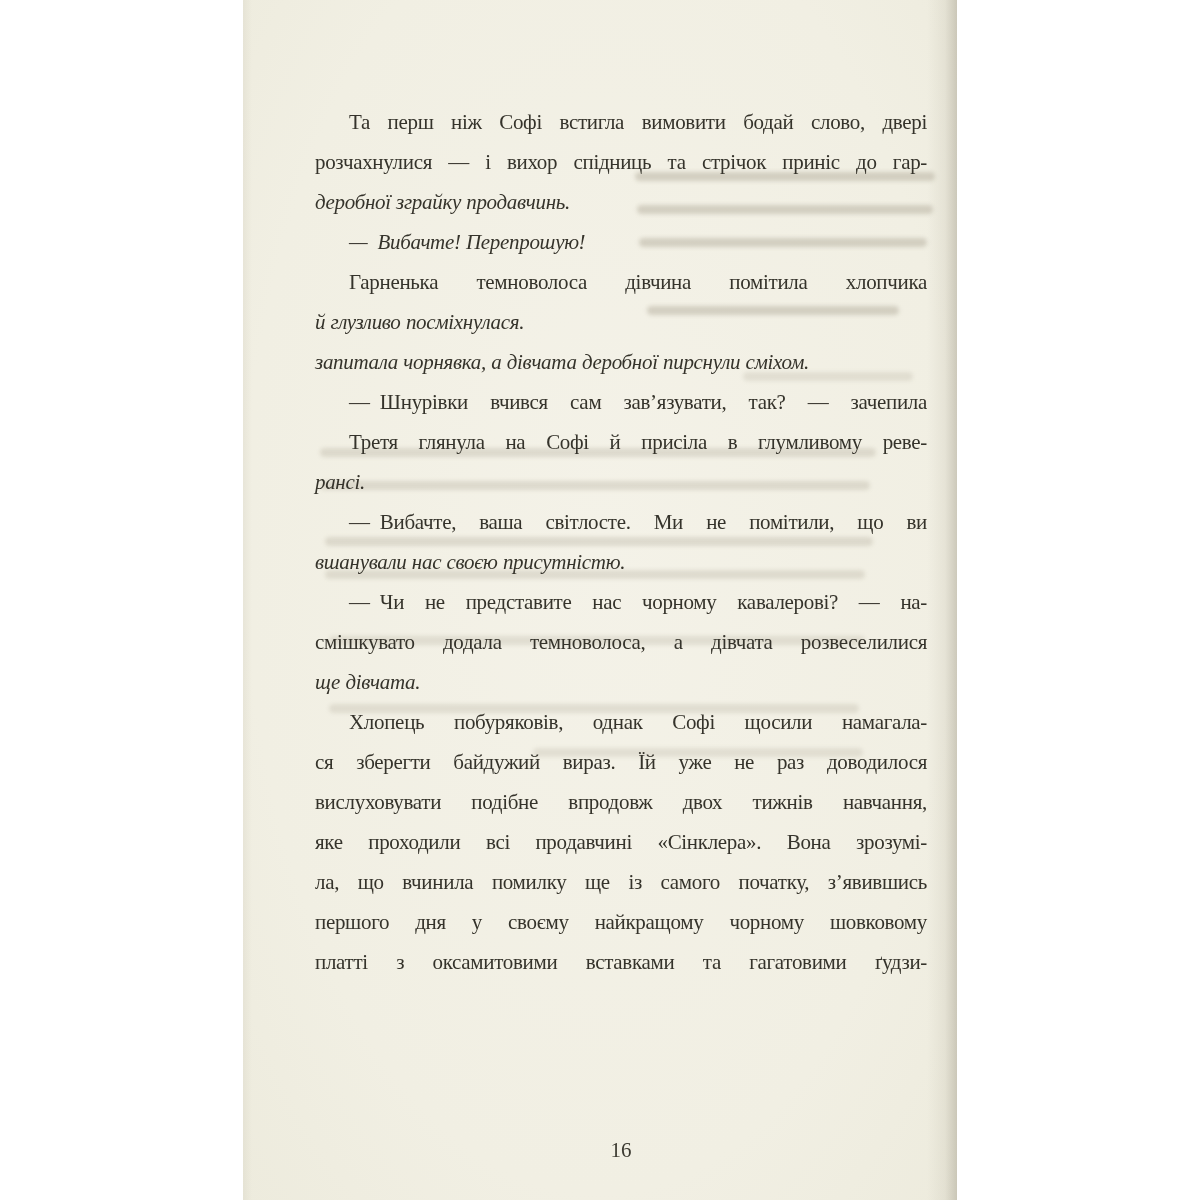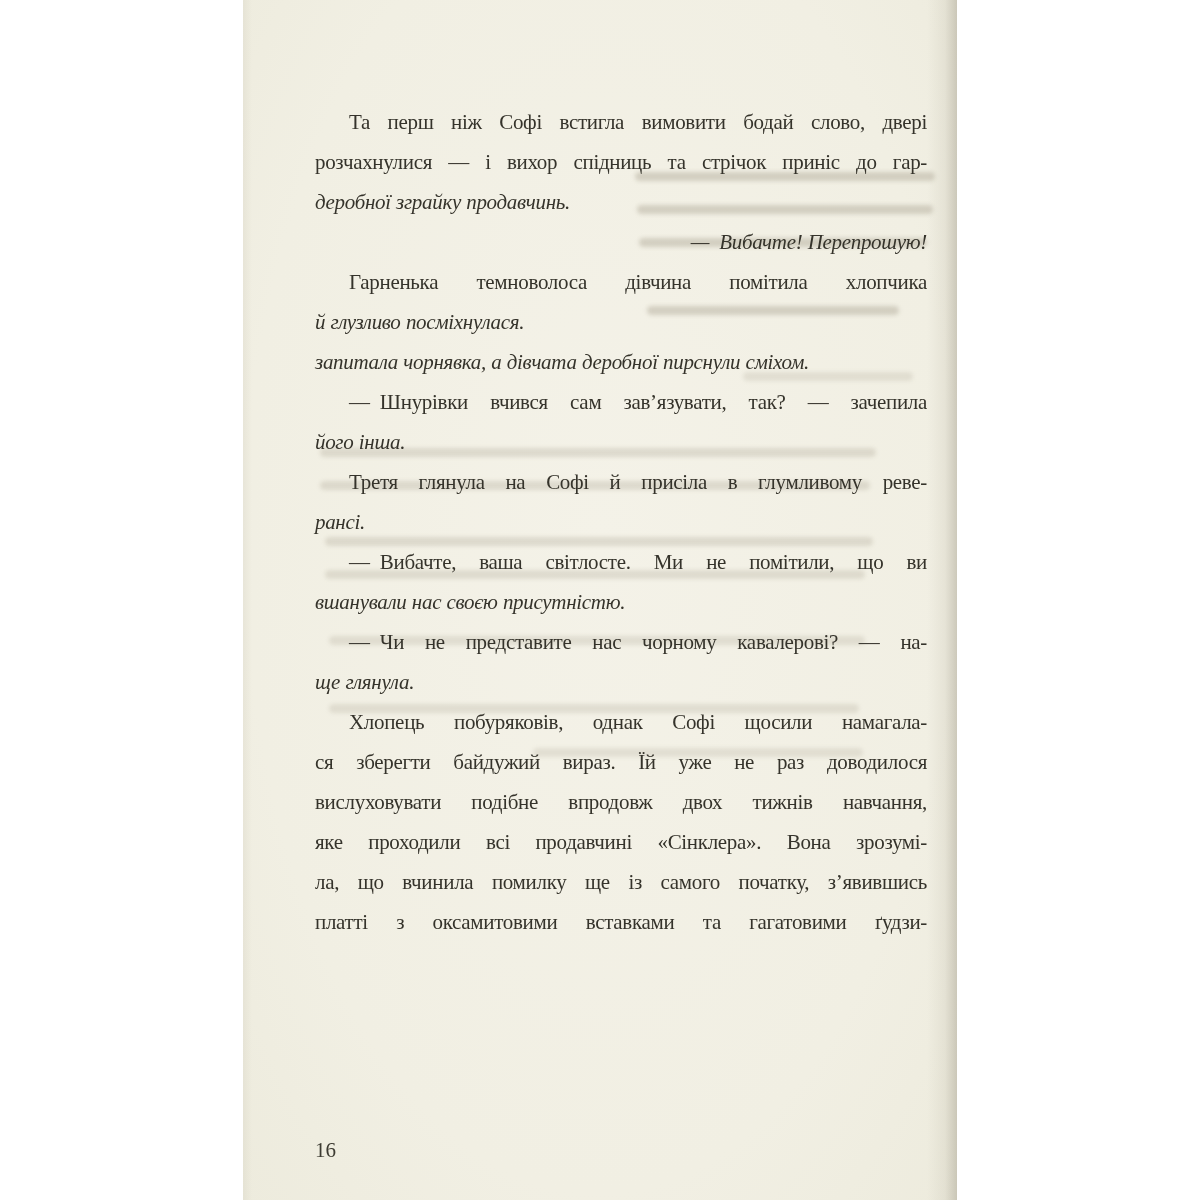--- a/index.html
+++ b/index.html
@@ -51,27 +51,27 @@
   }
   .line {
     height: 40px;
     line-height: 40px;
     font-size: 21px;
     letter-spacing: -0.015em;
     word-spacing: 0.02em;
   }
   .jfull { text-align: justify; text-align-last: justify; }
   .jlast { text-align: left; font-style: italic; }
-  .indent { text-indent: 34px; text-align: right; }
+  .indent { text-indent: 34px; }
   .page-number {
     position: absolute;
     left: 72px;
     top: 1130px;
     width: 612px;
-    text-align: left;
+    text-align: center;
     font-size: 21px;
     line-height: 40px;
     color: #3d3b32;
   }
 </style>
 </head>
 <body>
 
 <div class="scan-area">
   <div class="paper">
@@ -91,30 +91,31 @@
 
     <div class="text-block">
         <div class="line jfull indent">Та перш ніж Софі встигла вимовити бодай слово, двері</div>
         <div class="line jfull">розчахнулися — і вихор спідниць та стрічок приніс до гар-</div>
         <div class="line jlast">деробної зграйку продавчинь.</div>
         <div class="line jlast indent">— Вибачте! Перепрошую!</div>
         <div class="line jfull indent">Гарненька темноволоса дівчина помітила хлопчика</div>
         <div class="line jlast">й глузливо посміхнулася.</div>
         <div class="line jlast">запитала чорнявка, а дівчата деробної пирснули сміхом.</div>
         <div class="line jfull indent">— Шнурівки вчився сам зав’язувати, так? — зачепила</div>
-        <div class="line jlast">його інша.</div>
         <div class="line jfull indent">Третя глянула на Софі й присіла в глумливому реве-</div>
         <div class="line jlast">рансі.</div>
         <div class="line jfull indent">— Вибачте, ваша світлосте. Ми не помітили, що ви</div>
         <div class="line jlast">вшанували нас своєю присутністю.</div>
         <div class="line jfull indent">— Чи не представите нас чорному кавалерові? — на-</div>
-        <div class="line jlast">ще глянула.</div>
+        <div class="line jfull">смішкувато додала темноволоса, а дівчата розвеселилися</div>
+        <div class="line jlast">ще дівчата.</div>
         <div class="line jfull indent">Хлопець побуряковів, однак Софі щосили намагала-</div>
         <div class="line jfull">ся зберегти байдужий вираз. Їй уже не раз доводилося</div>
         <div class="line jfull">вислуховувати подібне впродовж двох тижнів навчання,</div>
         <div class="line jfull">яке проходили всі продавчині «Сінклера». Вона зрозумі-</div>
         <div class="line jfull">ла, що вчинила помилку ще із самого початку, з’явившись</div>
+        <div class="line jfull">першого дня у своєму найкращому чорному шовковому</div>
         <div class="line jfull">платті з оксамитовими вставками та гагатовими ґудзи-</div>
       </div>
 
     <div class="page-number">16</div>
   </div>
 </div>
 
 </body></html>

